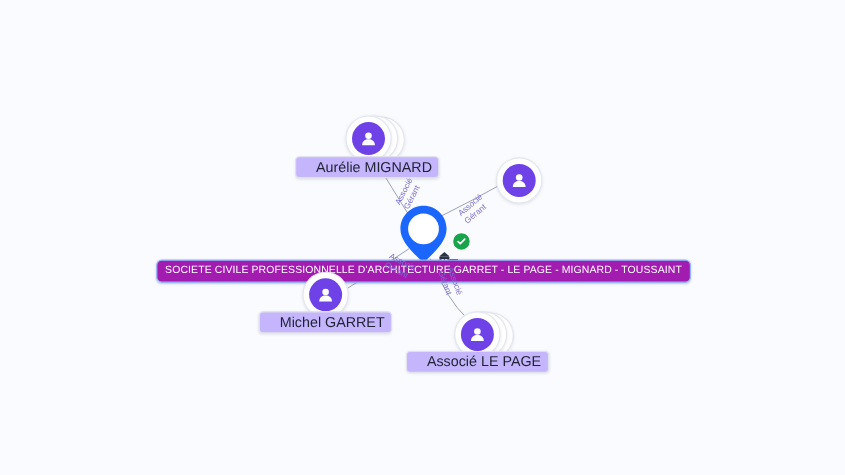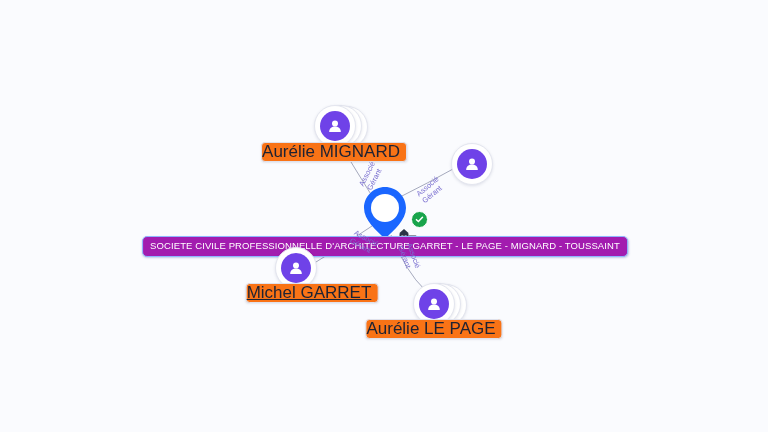--- a/index.html
+++ b/index.html
@@ -61,26 +61,26 @@
     border-radius: 15px;
     background: #6f42e8;
     display: flex;
     align-items: center;
     justify-content: center;
   }
   .avatar svg { display: block; }
   .name-label {
     position: absolute;
     transform: translateX(-50%);
-    background: #f97316;
+    background: #c4b5fd;
     border: 1px solid #dfe1ec;
     border-radius: 4px;
     box-shadow: 0 1px 2px rgba(40,50,90,0.10);
-    padding: 2px 6px 3px 0;
-    font-size: 17px;
+    padding: 2px 6px 3px 18px;
+    font-size: 13px;
     line-height: 13px;
     color: #1e2233;
     white-space: nowrap;
   }
 
   
   .company {
     position: absolute;
     width: 0;
     height: 0;
@@ -215,36 +215,36 @@
     <div class="stack">
       <div class="card c1"></div>
     </div>
     <div class="avatar">
       <svg width="16" height="16" viewBox="0 0 16 16">
         <circle cx="8" cy="5.4" r="3" fill="#ffffff"></circle>
         <path d="M2.2 14 C2.2 10.2 5 8.6 8 8.6 C11 8.6 13.8 10.2 13.8 14 Z" fill="#ffffff"></path>
       </svg>
     </div>
   </div>
-  <div class="name-label" id="person-label-2" style="left: 312px; top: 283px; text-decoration: underline;">Michel GARRET</div>
+  <div class="name-label" id="person-label-2" style="left: 296px; top: 283px;">Michel GARRET</div>
 
   <div class="person" id="person-3" style="left: 434px; top: 304px;">
     <div class="stack">
       <div class="card c3"></div>
       <div class="card c2"></div>
       <div class="card c1"></div>
     </div>
     <div class="avatar">
       <svg width="16" height="16" viewBox="0 0 16 16">
         <circle cx="8" cy="5.4" r="3" fill="#ffffff"></circle>
         <path d="M2.2 14 C2.2 10.2 5 8.6 8 8.6 C11 8.6 13.8 10.2 13.8 14 Z" fill="#ffffff"></path>
       </svg>
     </div>
   </div>
-  <div class="name-label" id="person-label-3" style="left: 434px; top: 319px;">Aurélie LE PAGE</div>
+  <div class="name-label" id="person-label-3" style="left: 434px; top: 319px;">Associé LE PAGE</div>
 
   <div id="edge-labels">
       <div class="edge-label" style="left: 366px; top: 188px; transform: rotate(-63deg) translate(0px, 0px);">Gérant</div>
       <div class="edge-label" style="left: 366px; top: 188px; transform: rotate(-63deg) translate(0px, -9px);">Associé</div>
       <div class="edge-label" style="left: 421px; top: 199px; transform: rotate(-40deg) translate(0px, 0px);">Gérant</div>
       <div class="edge-label" style="left: 421px; top: 199px; transform: rotate(-40deg) translate(0px, -9px);">Associé</div>
       <div class="edge-label" style="left: 352px; top: 237px; transform: rotate(28deg) translate(0px, 0px);">Gérant</div>
       <div class="edge-label" style="left: 352px; top: 237px; transform: rotate(28deg) translate(0px, -9px);">Associé</div>
       <div class="edge-label" style="left: 404px; top: 245px; transform: rotate(70deg) translate(0px, 0px);">Gérant</div>
       <div class="edge-label" style="left: 404px; top: 245px; transform: rotate(70deg) translate(0px, -9px);">Associé</div>

